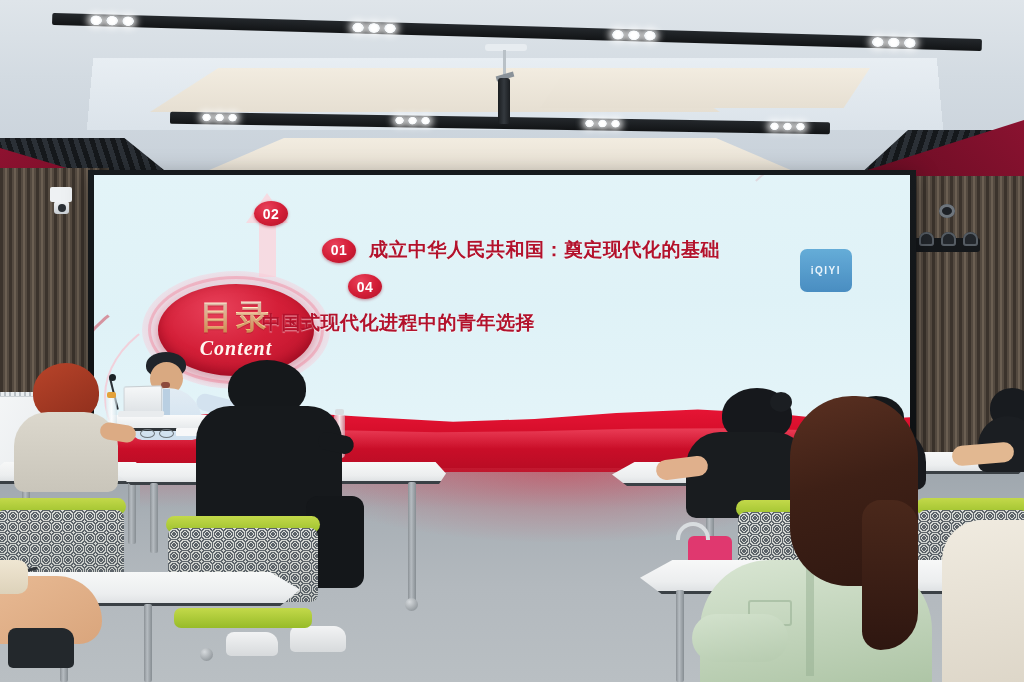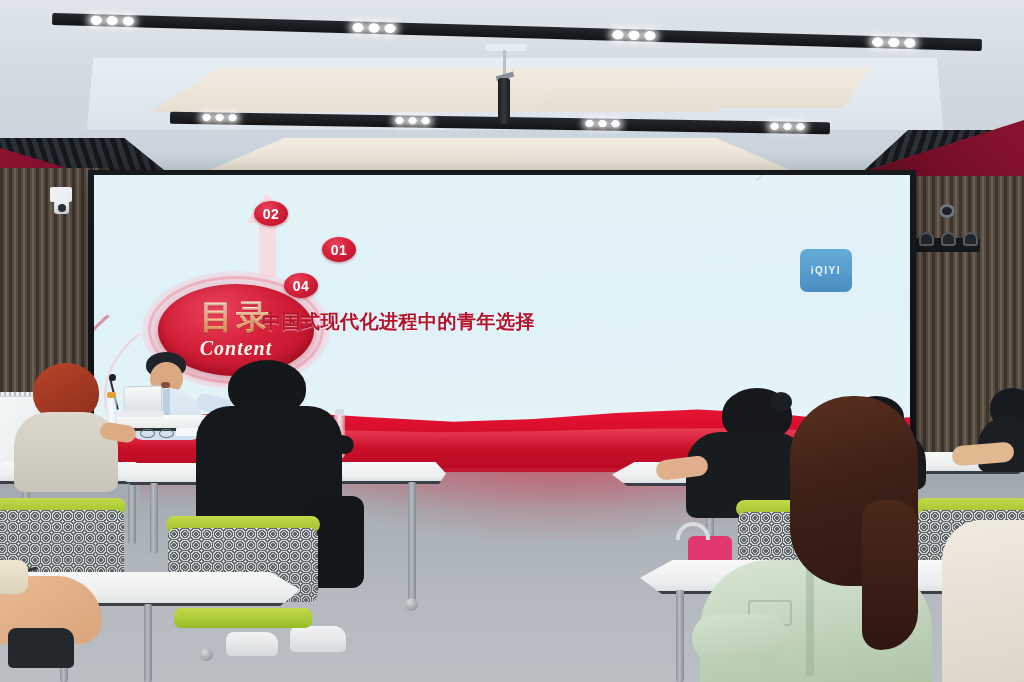--- a/index.html
+++ b/index.html
@@ -198,21 +198,21 @@
     font-style:italic; font-weight:700; font-size:20px; color:#fff7f0;
     letter-spacing:1px; margin-top:4px;
   }
 
   
   .list { position:absolute; left:150px; top:26px; width:660px; }
   .row { display:flex; align-items:center; margin-bottom:11px; }
   .row.r1 { margin-left:10px; }
   .row.r2 { margin-left:62px; }
   .row.r3 { margin-left:78px; }
-  .row.r4 { margin-left:40px; }
+  .row.r4 { margin-left:104px; }
   .row.r5 { margin-left:18px; }
   .num {
     flex:0 0 auto; width:34px; height:25px; border-radius:50%;
     background:radial-gradient(ellipse at 38% 28%,#e8415a 0%,#d41f38 50%,#b01026 100%);
     color:#fff; font-size:14px; font-weight:700;
     display:flex; align-items:center; justify-content:center;
     margin-right:13px; letter-spacing:.5px;
     box-shadow:0 1px 3px rgba(150,10,35,.45);
   }
   .row-text {
@@ -463,20 +463,21 @@
           <div class="badge-en">Content</div>
         </div>
       </div>
 
       <div class="list">
         <div class="row r1">
           <div class="num">02</div>
         </div>
         <div class="row r3">
           <div class="num">01</div>
+          <div class="row-text">成立中华人民共和国：奠定现代化的基础</div>
         </div>
         <div class="row r4">
           <div class="num">04</div>
         </div>
         <div class="row r5">
           <div class="row-text">中国式现代化进程中的青年选择</div>
         </div>
       </div>
 
       <div class="iqiyi">iQIYI</div>

